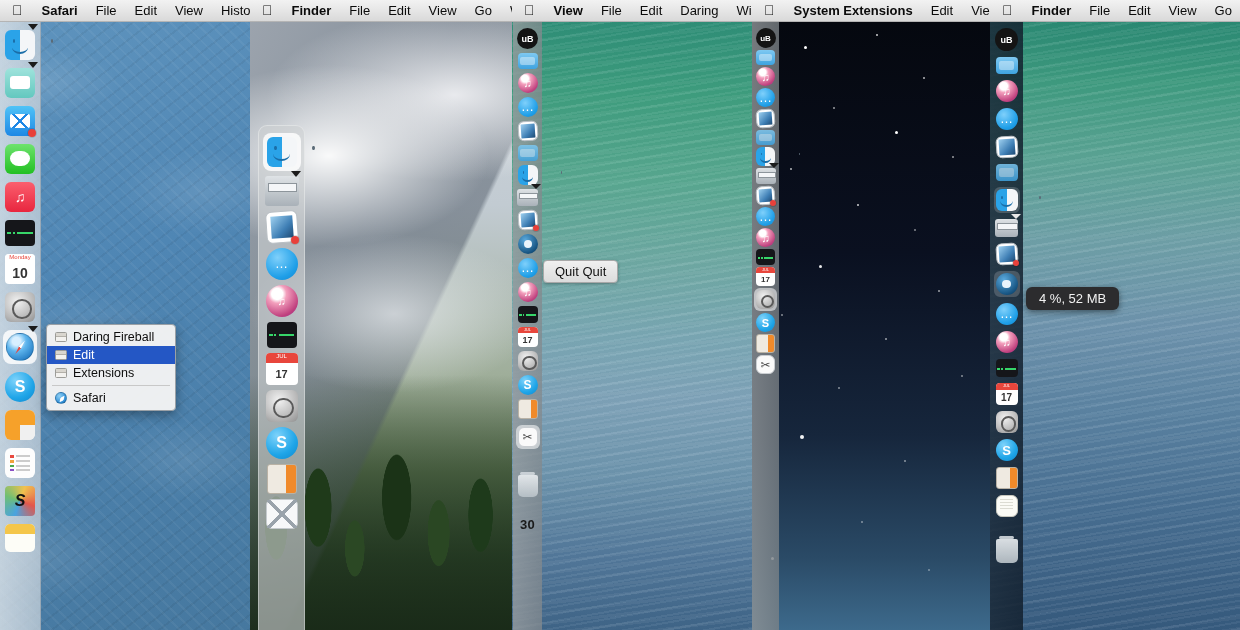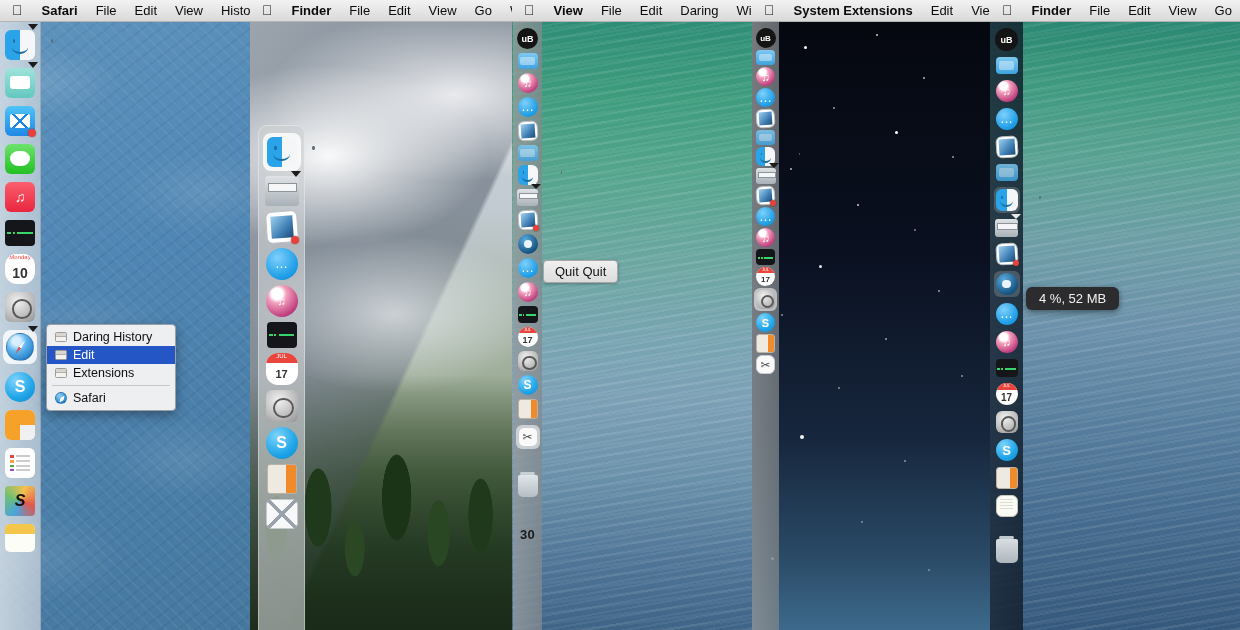--- a/index.html
+++ b/index.html
@@ -182,21 +182,21 @@
                linear-gradient(-135deg, transparent 46%, #1e88e5 47% 53%, transparent 54%); }
   .msgs{ background:linear-gradient(to bottom,#6ee36e,#23c023); position:relative; }
   .msgs:after{ content:""; position:absolute; left:18%; top:24%; width:64%; height:48%; background:#fff; border-radius:50%/58%; }
   .itunes-sq{ background:linear-gradient(to bottom,#fb5f6e,#e8263f); position:relative;}
   .itunes-sq:after{content:"\266B"; position:absolute; inset:0; display:flex;align-items:center;justify-content:center;color:#fff;font-size:14px;}
   .itunes-rd{ border-radius:50%; background:radial-gradient(circle at 35% 28%, #fff 0 18%, #f3a0bd 30%, #c0407e 72%, #8e2c94 100%); position:relative;}
   .itunes-rd:after{content:"\266B"; position:absolute; inset:0; display:flex;align-items:center;justify-content:center;color:#fff;font-size:11px;}
   .activity{ background:#15161a; position:relative; border-radius:4px;}
   .activity:after{ content:""; position:absolute; left:8%; top:48%; width:84%; height:2px;
      background:linear-gradient(to right,#37d66a 0 16%, transparent 16% 22%, #37d66a 22% 30%, transparent 30% 40%, #37d66a 40% 100%); }
-  .cal{ background:#fff; border-radius:12px; position:relative; overflow:hidden; font-size:0;}
+  .cal{ background:#fff; border-radius:4px; position:relative; overflow:hidden; font-size:0;}
   .cal .ch{ height:32%; background:#e8463c; }
   .cal .cb{ height:68%; display:flex;align-items:center;justify-content:center; color:#333; font-size:11px; font-weight:bold; font-family:"Liberation Sans",sans-serif;}
   .sysprefs{ border-radius:6px; background:radial-gradient(circle at 40% 32%, #f2f2f2, #b9b9b9 62%, #8f8f8f 100%); position:relative;}
   .sysprefs:after{content:""; position:absolute; left:24%; top:24%; width:52%; height:52%; border-radius:50%;
     border:2px solid #5a5a5a; }
   .safari-ic{ border-radius:50%; background:radial-gradient(circle at 36% 28%, #d8efff 0 16%, #5fb6ee 40%, #2a82c8 78%, #1d6aa8 100%); position:relative; border:1px solid rgba(0,0,0,.15);}
   .safari-ic:after{ content:""; position:absolute; left:38%; top:18%; width:24%;height:64%;
     background:linear-gradient(to bottom,#fff 0 50%, #e8463c 50% 100%); transform:rotate(36deg);
     clip-path:polygon(50% 0,72% 50%,50% 100%,28% 50%); }
   .skype{ border-radius:50%; background:radial-gradient(circle at 35% 28%, #7fd3fb, #1fa5e8 60%, #0e87cd 100%); position:relative;}
@@ -302,21 +302,21 @@
           <div class="ic sketch"></div>
         </div>
       <div class="dicon" style="width:30px;height:28px">
           <div class="ic notes"></div>
         </div>
     </div>
 
     <div class="dropdown">
       <div class="dd-item">
         <span class="folder"></span>
-        <span>Daring History</span>
+        <span>Daring Fireball</span>
       </div>
       <div class="dd-item sel">
         <span class="folder"></span>
         <span>Edit</span>
       </div>
       <div class="dd-item">
         <span class="folder"></span>
         <span>Extensions</span>
       </div>
       <div class="dd-sep"></div>
@@ -456,21 +456,21 @@
         </div>
       <div class="dicon" style="width:20px;height:20px">
           <div class="ic book"></div>
         </div>
       <div class="dicon sel-grey" style="width:24px;height:24px;padding:2px;margin-top:2px">
           <div class="ic grab"></div>
         </div>
       <div class="dicon" style="width:20px;height:22px;margin-top:22px">
           <div class="ic trash"></div>
         </div>
-      <div class="dicon" style="width:24px;height:18px;margin-top:24px">
+      <div class="dicon" style="width:24px;height:18px;margin-top:14px">
         <span class="badge-num">30</span>
       </div>
     </div>
 
     <div class="tip-light" style="left:31px;top:260px">
       <span>Quit Quit</span>
     </div>
   </div>
 
   <div class="panel p4">

